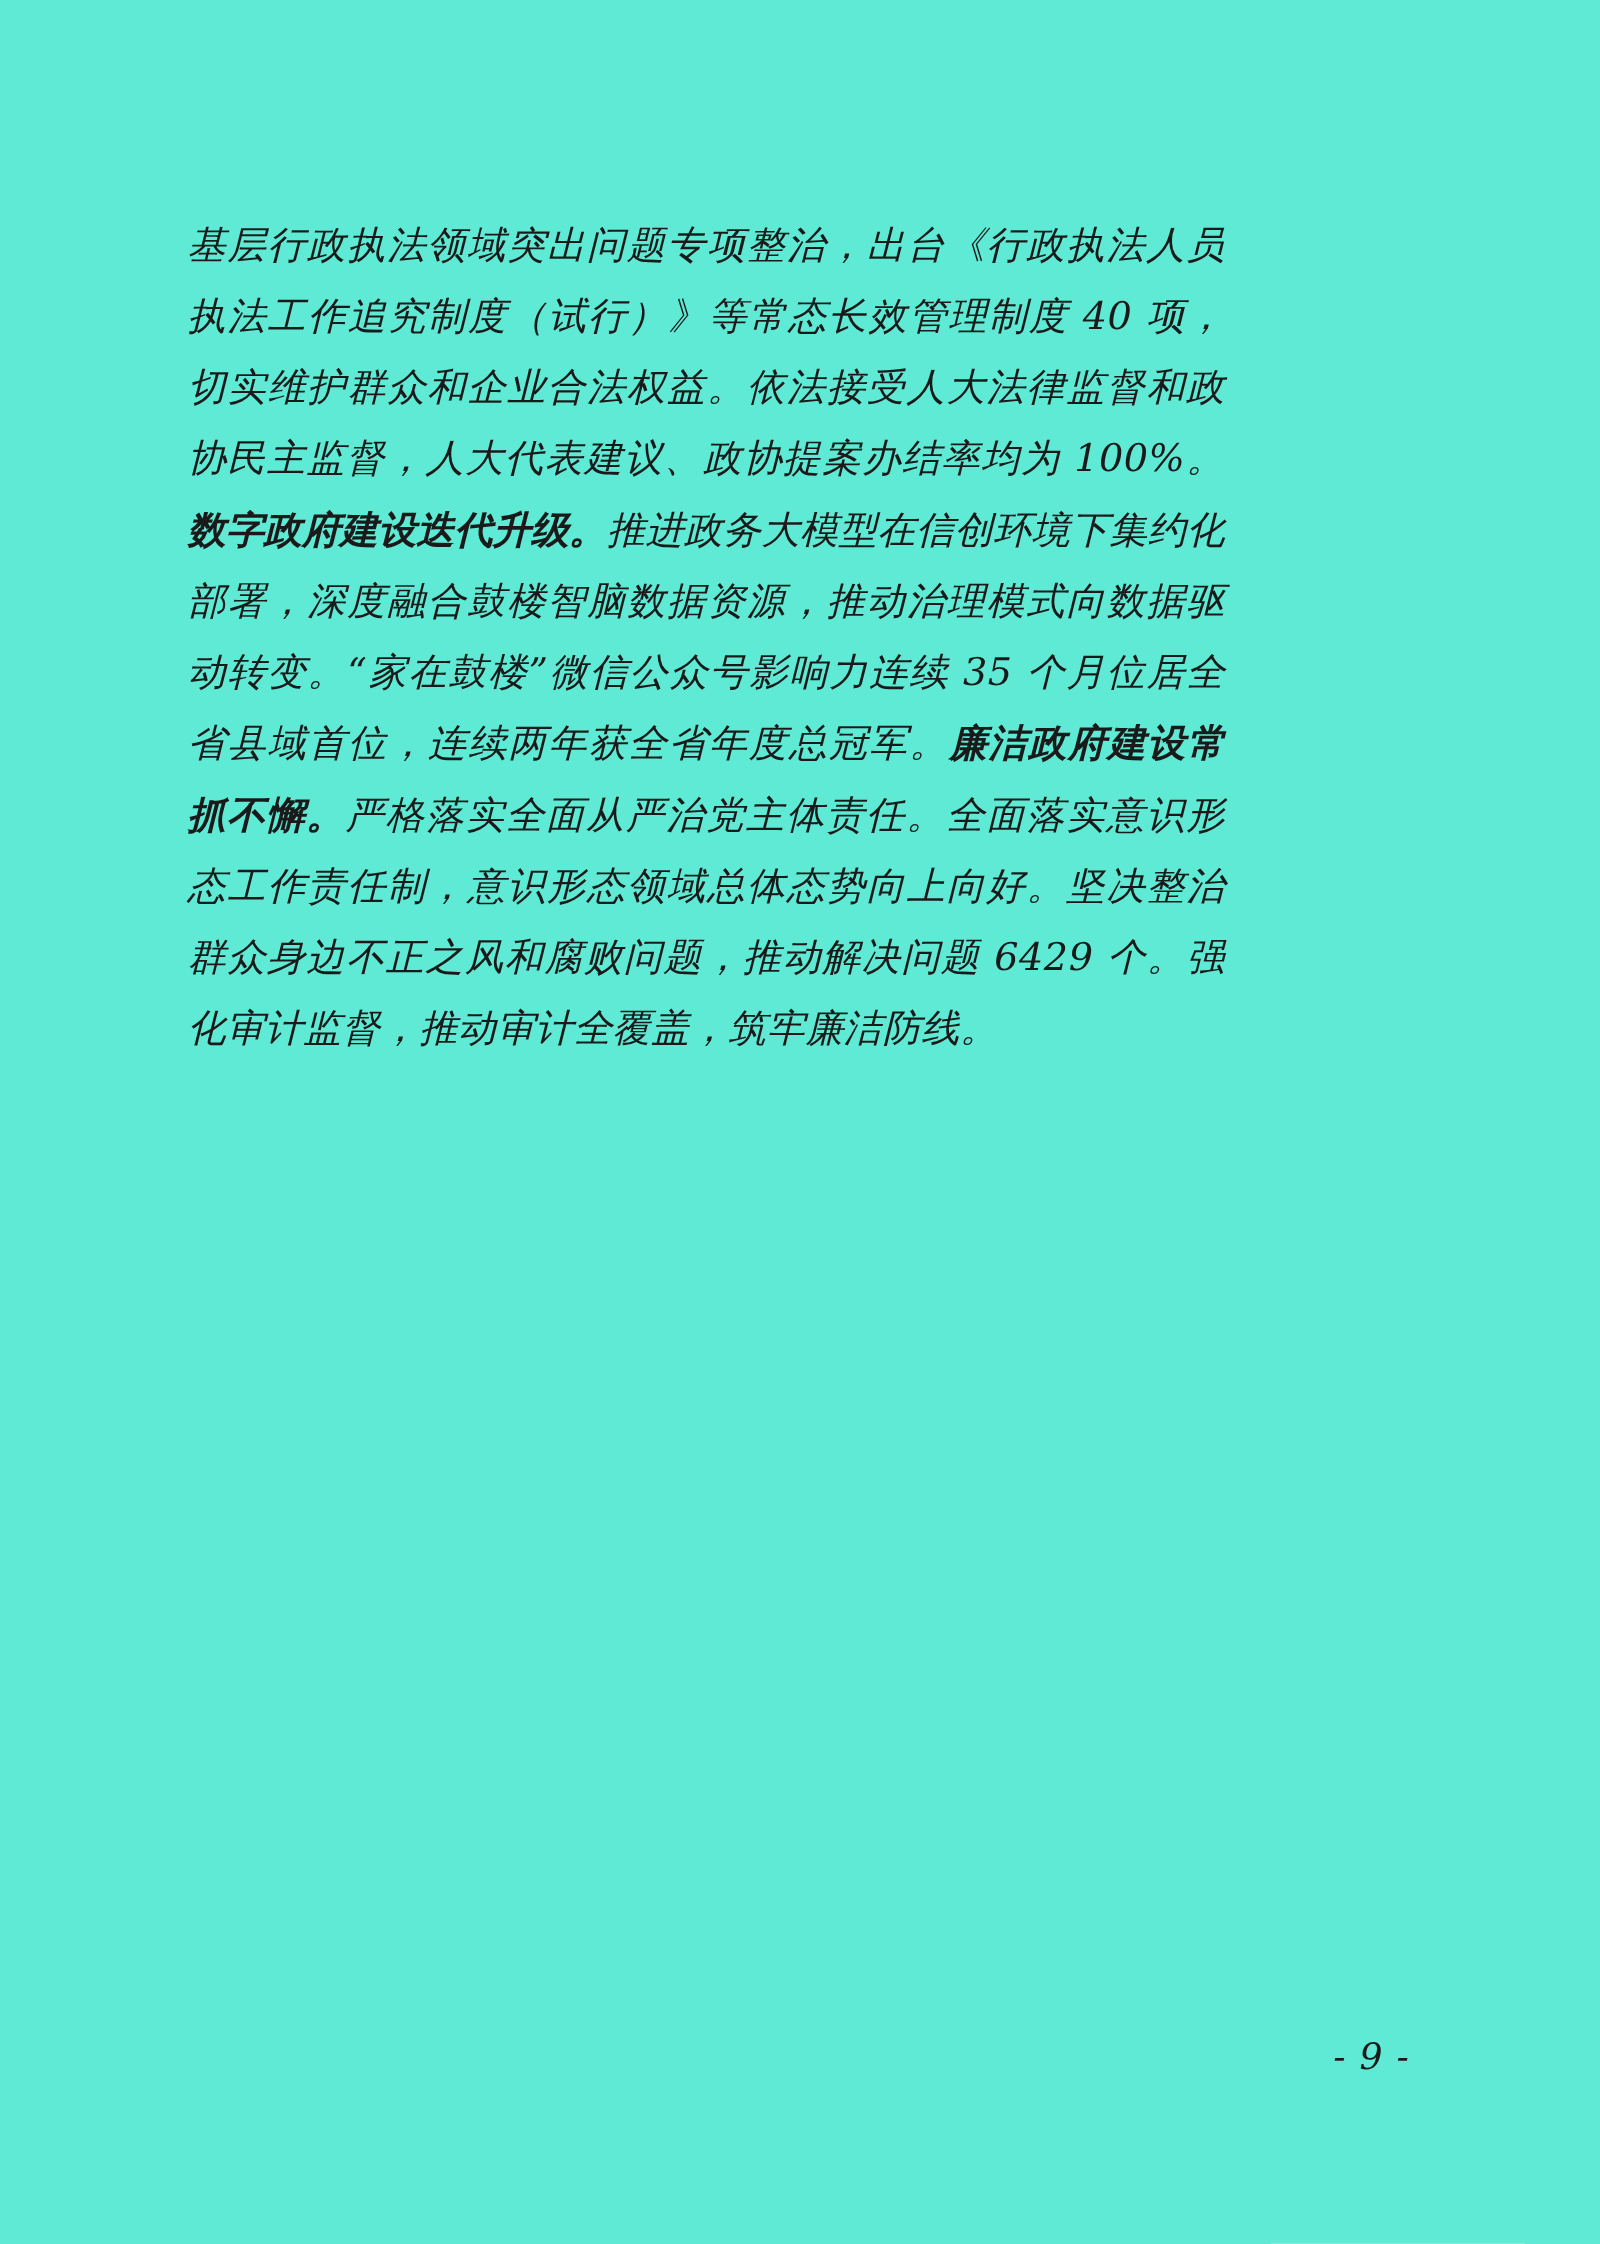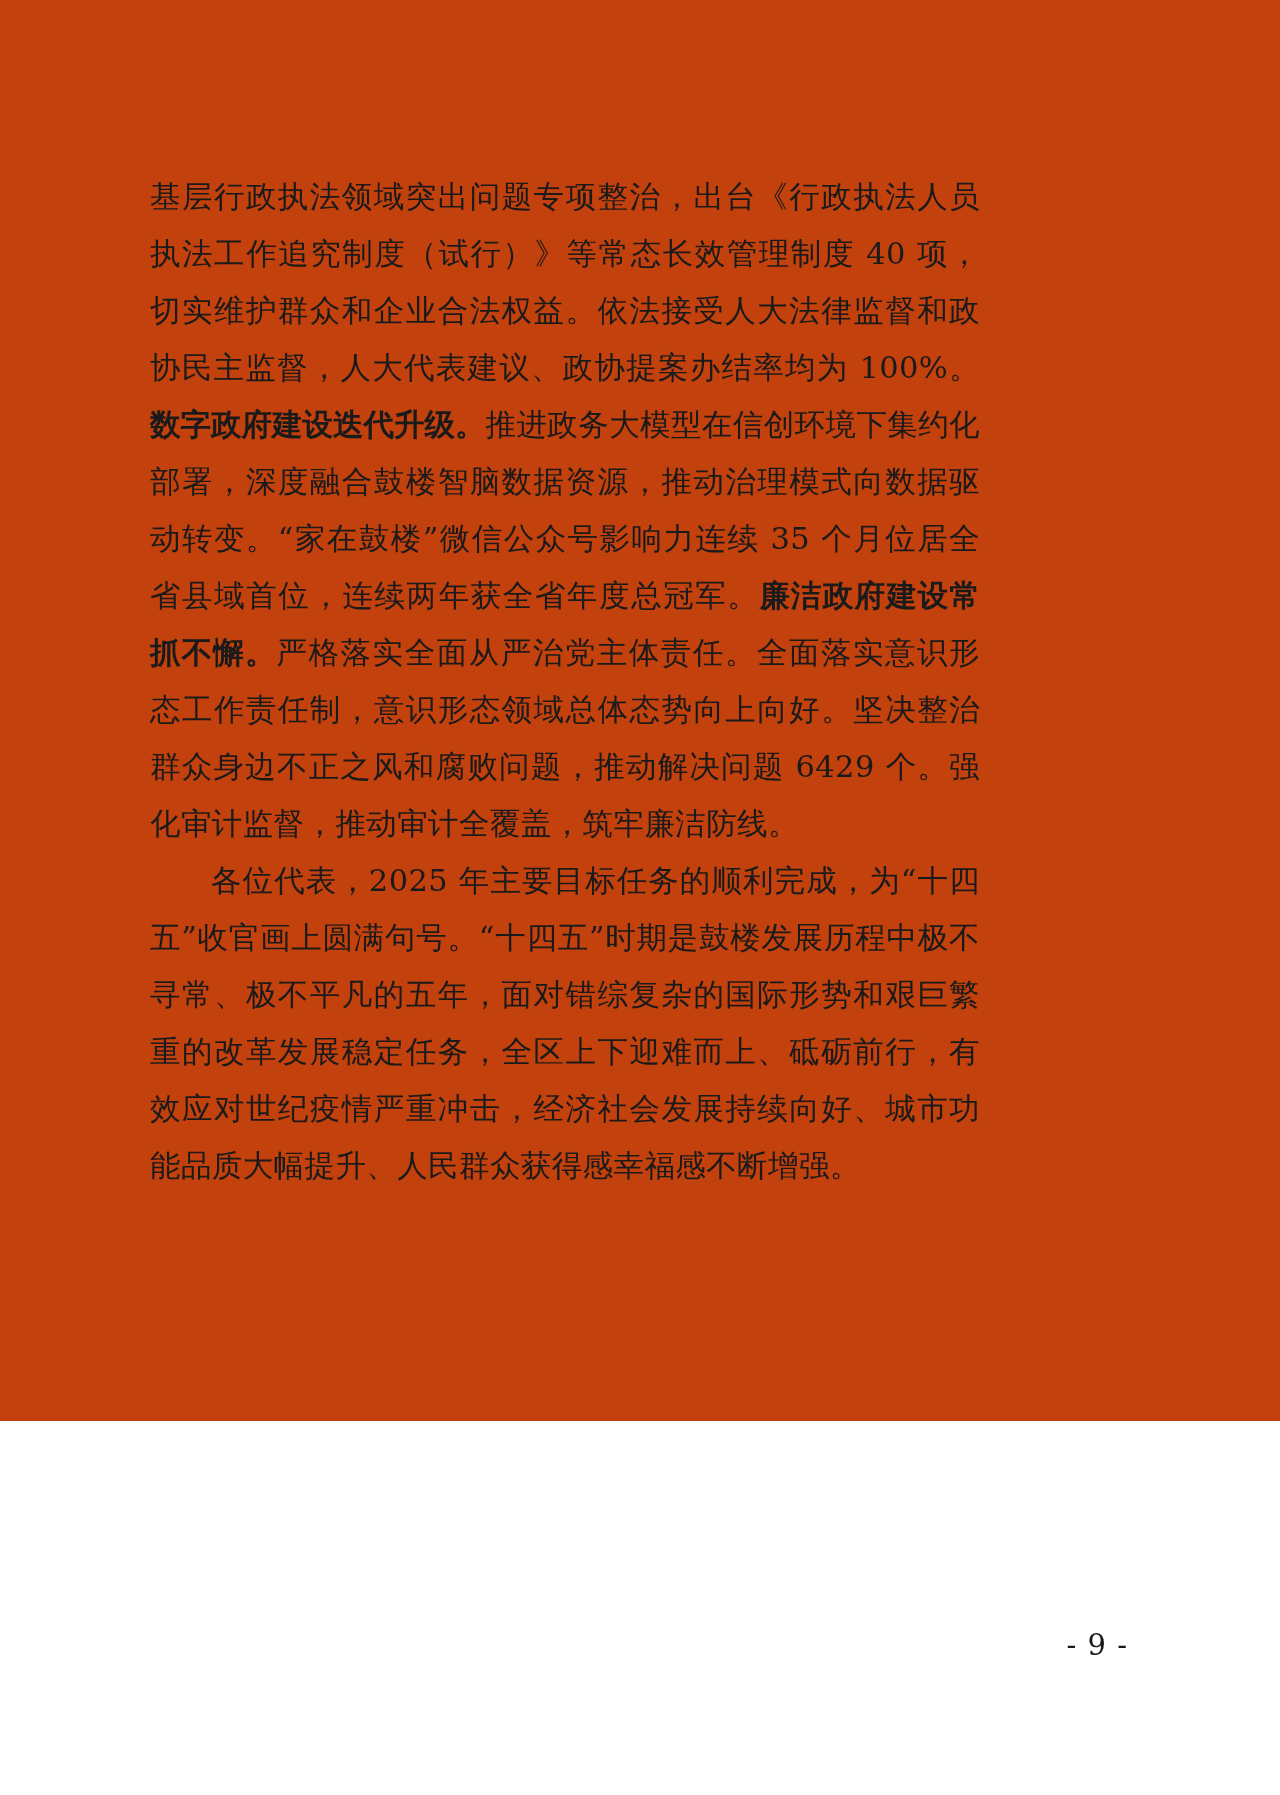--- a/index.html
+++ b/index.html
@@ -13,22 +13,23 @@
     font-family: "DejaVu Serif", "Liberation Serif", serif;
     color: #1a1a1a;
     position: relative;
     overflow: hidden;
   }
   .page {
     position: absolute;
     left: 0;
     top: 0;
     width: 1280px;
-    height: 1421px;
-    background: #c2410c;
+    height: 1795px;
+    background: #5eead4;
+    font-style: italic;
   }
   .content {
     position: absolute;
     left: 150px;
     top: 168px;
     width: 830px;
   }
   .para {
     font-size: 30.5px;
     line-height: 57px;
@@ -53,16 +54,15 @@
     font-size: 29px;
     letter-spacing: 1px;
   }
 </style>
 </head>
 <body>
 
 <div class="page">
   <div class="content">
     <p class="para" id="para-1"><span>基层行政执法领域突出问题专项整治，出台《行政执法人员执法工作追究制度（试行）》等常态长效管理制度 40 项，切实维护群众和企业合法权益。依法接受人大法律监督和政协民主监督，人大代表建议、政协提案办结率均为 100%。</span><span class="bold">数字政府建设迭代升级。</span><span>推进政务大模型在信创环境下集约化部署，深度融合鼓楼智脑数据资源，推动治理模式向数据驱动转变。“家在鼓楼”微信公众号影响力连续 35 个月位居全省县域首位，连续两年获全省年度总冠军。</span><span class="bold">廉洁政府建设常抓不懈。</span><span>严格落实全面从严治党主体责任。全面落实意识形态工作责任制，意识形态领域总体态势向上向好。坚决整治群众身边不正之风和腐败问题，推动解决问题 6429 个。强化审计监督，推动审计全覆盖，筑牢廉洁防线。</span></p>
-    <p class="para indent" id="para-2"><span>各位代表，2025 年主要目标任务的顺利完成，为“十四五”收官画上圆满句号。“十四五”时期是鼓楼发展历程中极不寻常、极不平凡的五年，面对错综复杂的国际形势和艰巨繁重的改革发展稳定任务，全区上下迎难而上、砥砺前行，有效应对世纪疫情严重冲击，经济社会发展持续向好、城市功能品质大幅提升、人民群众获得感幸福感不断增强。</span></p>
   </div>
   <div class="pagenum-wrap">- 9 -</div>
 </div>
 
 </body></html>

